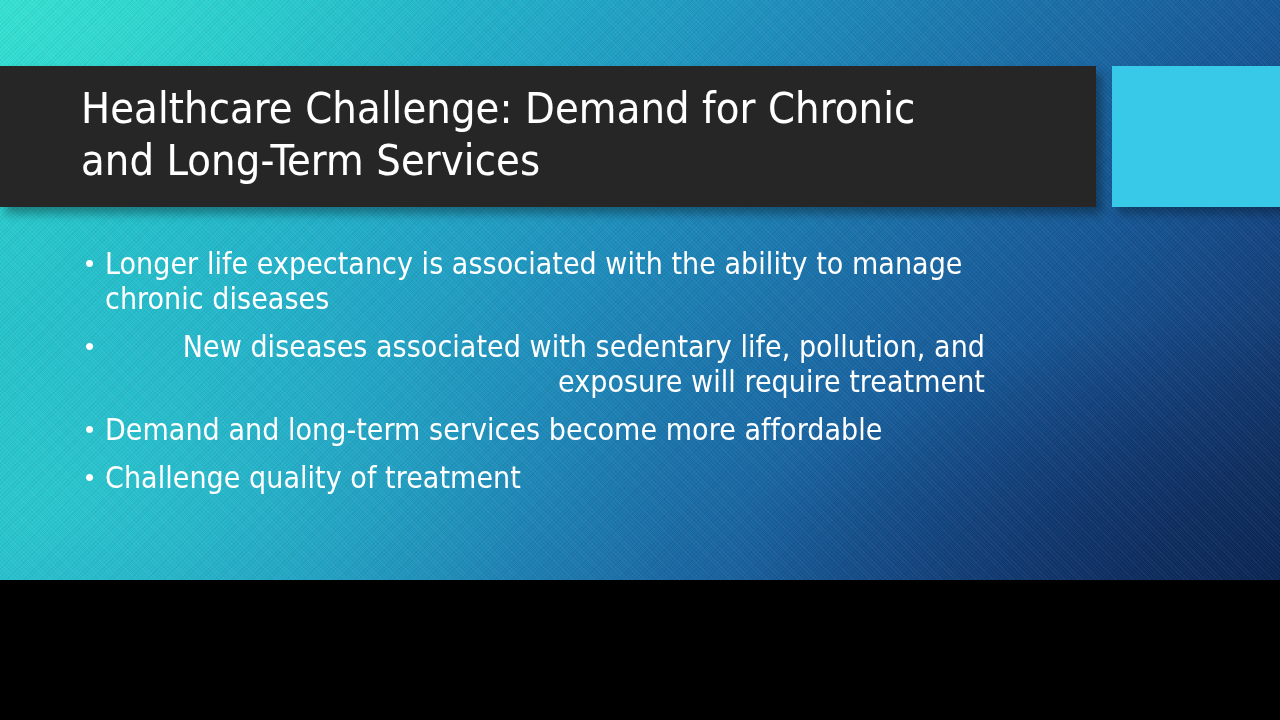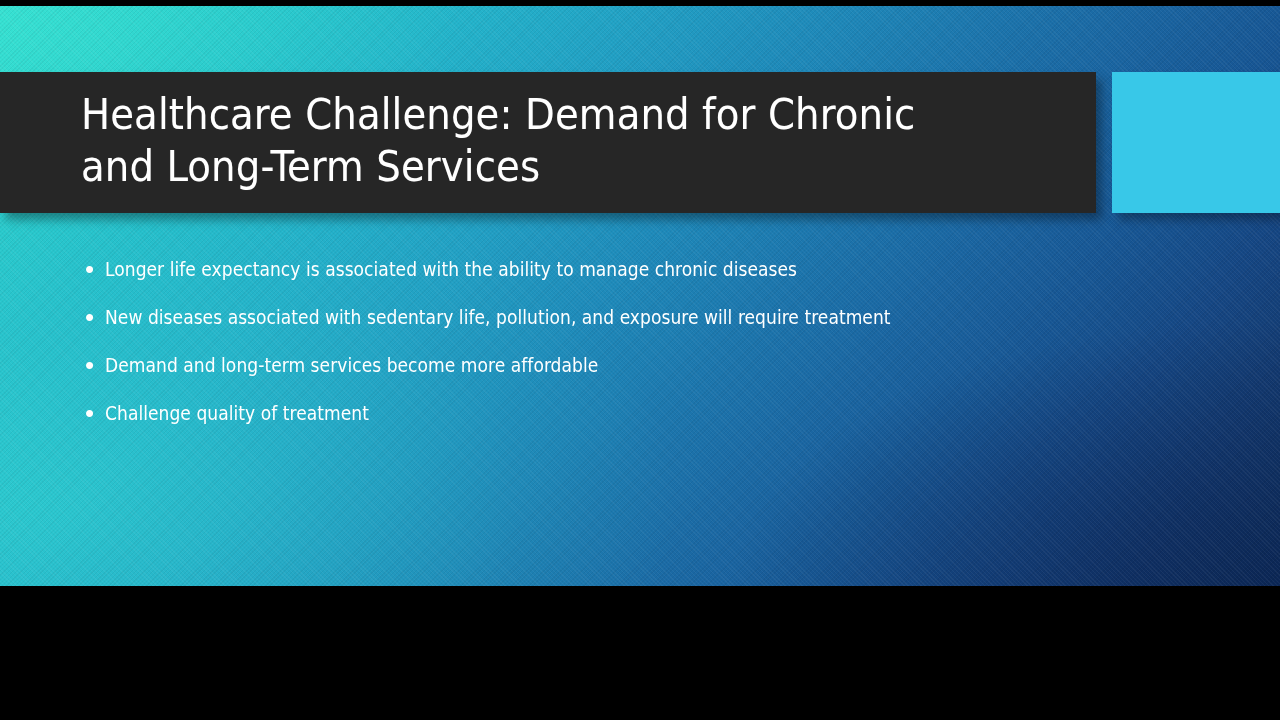--- a/index.html
+++ b/index.html
@@ -11,21 +11,20 @@
     background: #000;
   }
 
   
   .slide {
     position: relative;
     width: 1280px;
     height: 580px;
     overflow: hidden;
     font-family: "Liberation Sans", "DejaVu Sans", sans-serif;
-    margin-top: 6px;
   }
 
   
   .slide-bg {
     position: absolute;
     inset: 0;
     background:
       linear-gradient(128deg,
         #2FDBD0   0%,
         #2ACFCD   9%,
@@ -150,29 +149,29 @@
     line-height: 35px;
     text-align: left;
     padding-left: 5px;
   }
 
   .bullet-text {
     flex: 1 1 auto;
     color: #FFFFFF;
     font-family: "DejaVu Sans Condensed", "Liberation Sans Narrow",
                  "Liberation Sans", sans-serif;
-    font-size: 19px;
+    font-size: 30px;
     font-weight: 400;
     line-height: 35px;
     letter-spacing: 0.05px;
   }
 
   
   .bullet-row[data-wrap="w1"] .bullet-text { max-width: 918px; }
-  .bullet-row[data-wrap="w2"] .bullet-text { max-width: 880px; }
+  .bullet-row[data-wrap="w2"] .bullet-text { max-width: 880px; text-align: right; }
   .bullet-row[data-wrap="w3"] .bullet-text { max-width: 930px; }
   .bullet-row[data-wrap="w4"] .bullet-text { max-width: 930px; }
 </style>
 </head>
 <body>
 
 <div class="slide">
 
   <div class="slide-bg"></div>
   <div class="slide-bg-lift"></div>

